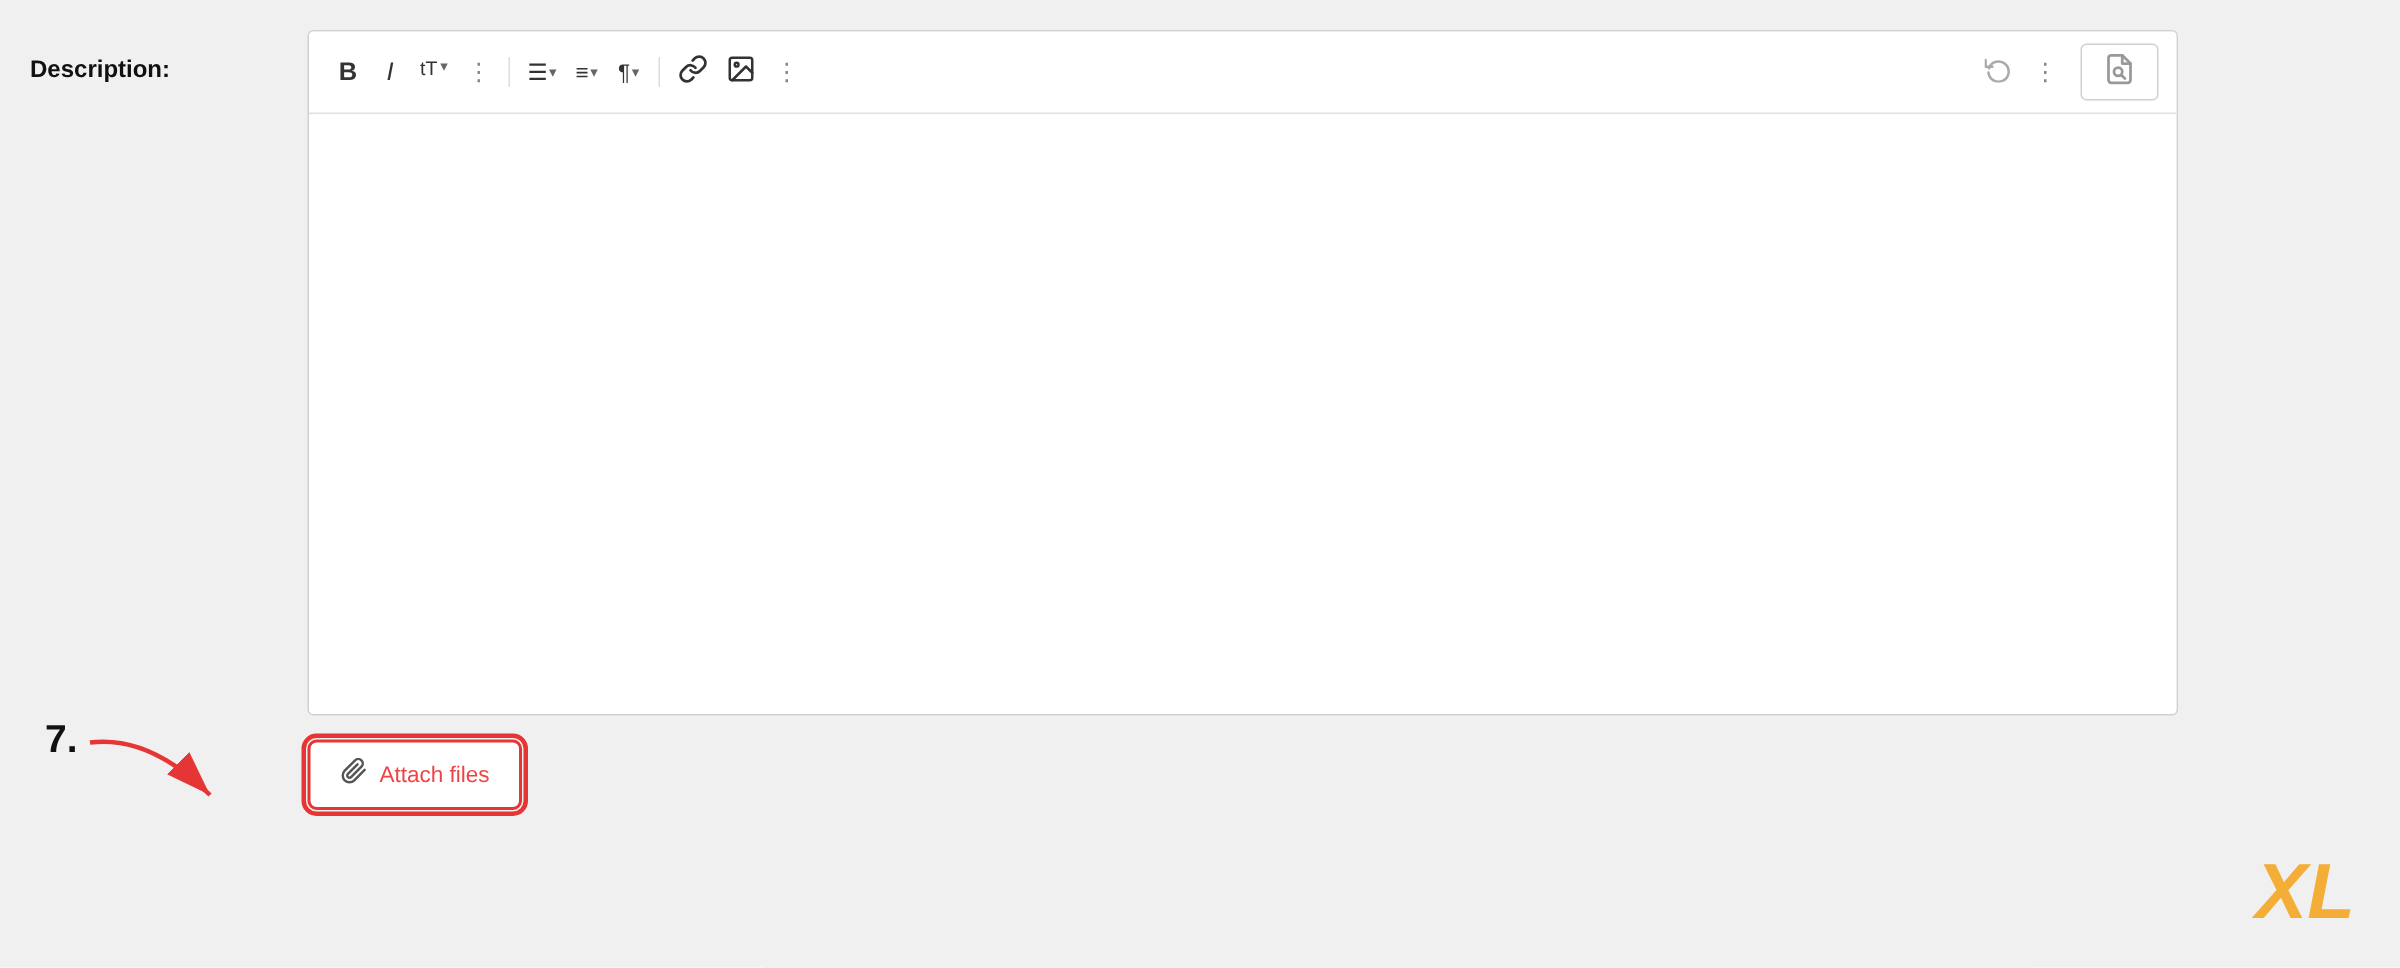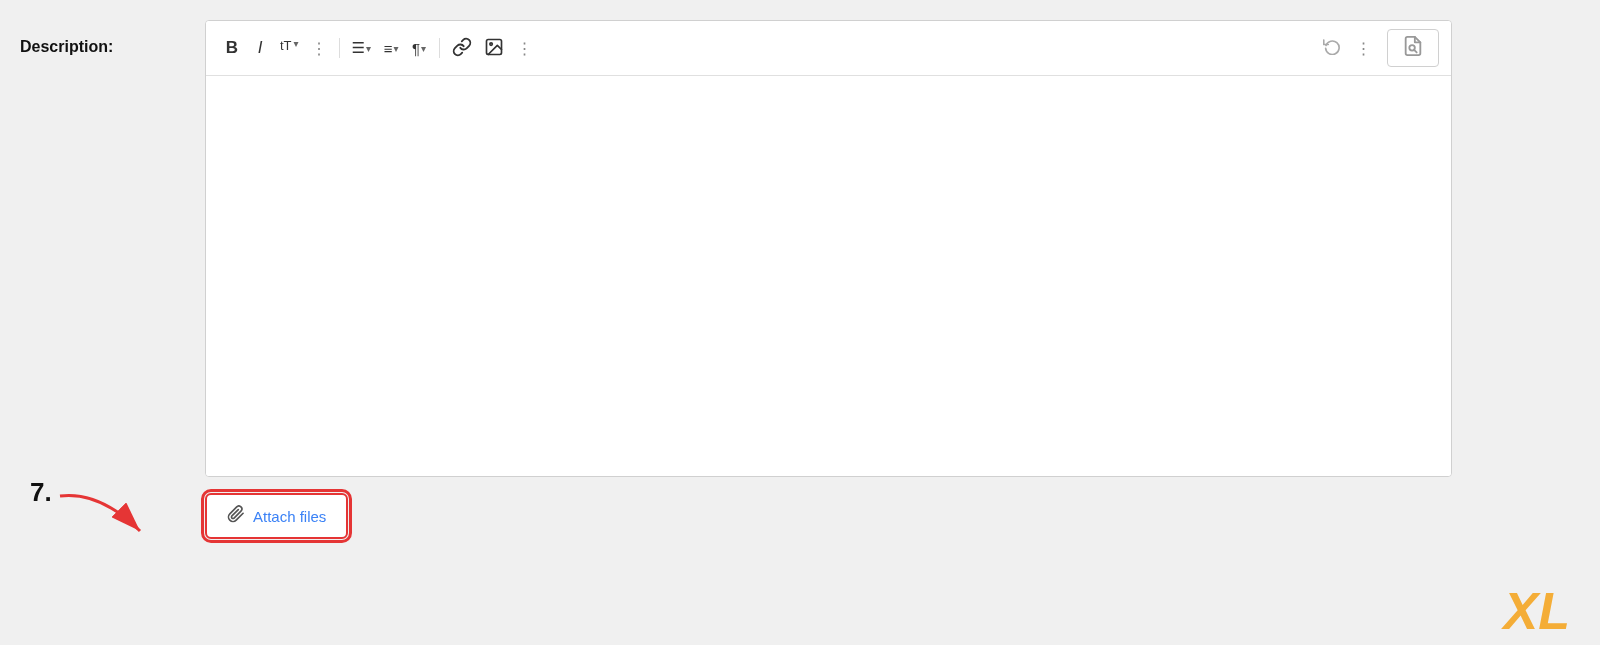--- a/index.html
+++ b/index.html
@@ -126,21 +126,21 @@
     .attach-btn {
       display: flex;
       align-items: center;
       gap: 8px;
       padding: 10px 20px;
       background: #fff;
       border: 2px solid #e53535;
       border-radius: 6px;
       cursor: pointer;
       font-size: 15px;
-      color: #3b82f6;
+      color: #ef4444;
       font-weight: 500;
       outline: 3px solid #e53535;
       outline-offset: 1px;
     }
 
     .attach-icon {
       font-size: 16px;
       color: #555;
     }
 
@@ -170,21 +170,21 @@
 
     .arrow {
       width: 130px;
       height: 60px;
     }
 
     
     .watermark {
       position: absolute;
       right: 30px;
-      bottom: 4px;
+      bottom: 20px;
       font-size: 52px;
       font-weight: 900;
       color: #f5a623;
       font-style: italic;
       opacity: 0.9;
     }
 
     .toolbar-group {
       display: flex;
       align-items: center;

